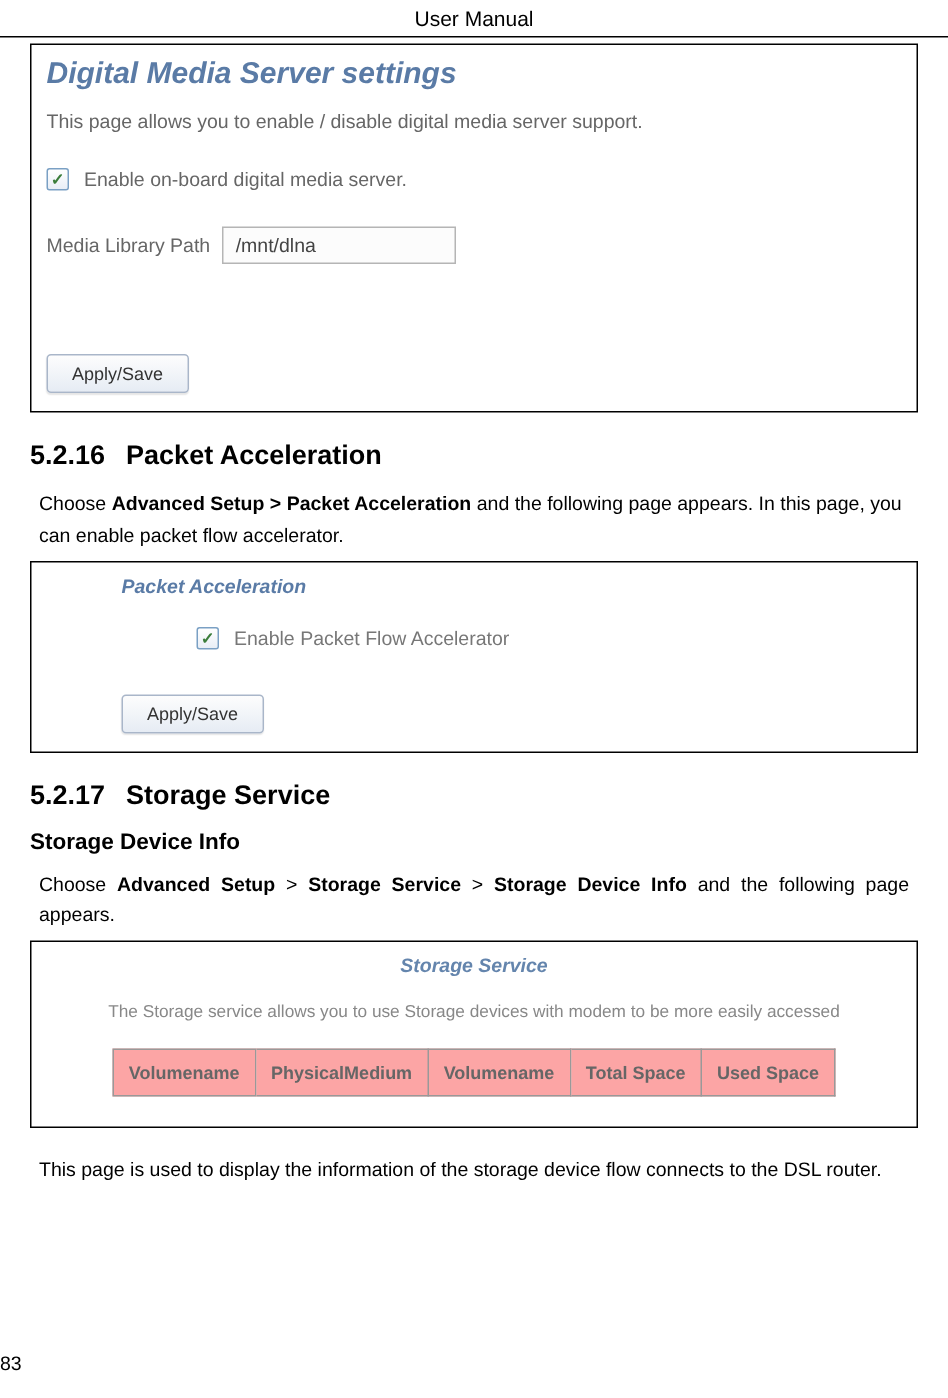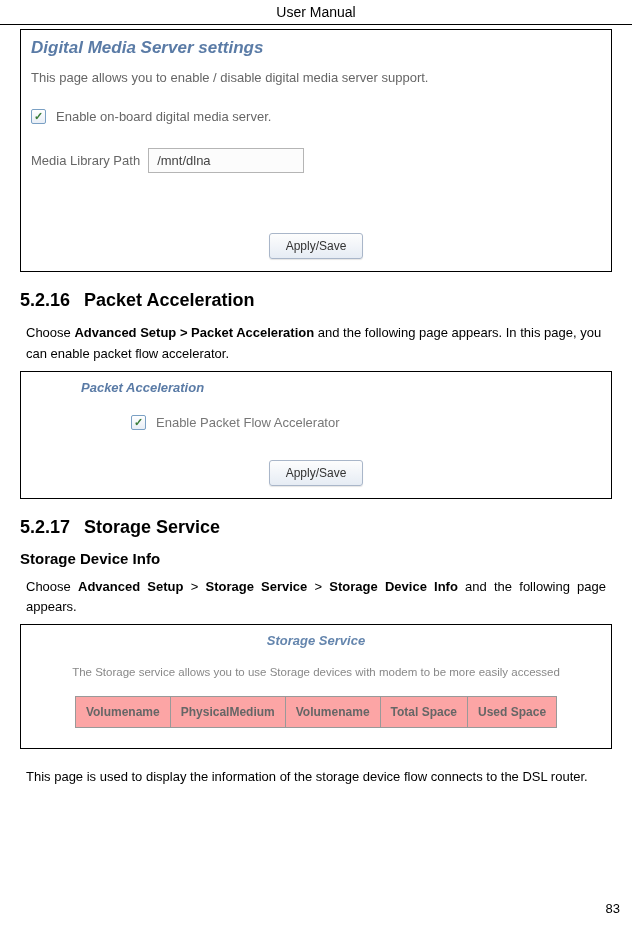--- a/index.html
+++ b/index.html
@@ -23,21 +23,21 @@
     border: 1px solid #000;
     margin: 4px 0 18px 0;
     padding: 8px 10px 12px 10px;
     background: #fff;
     font-family: Verdana, sans-serif;
   }
   .webui-title {
     color: #5a7ba6;
     font-weight: bold;
     font-style: italic;
-    font-size: 17px;
+    font-size: 20px;
     margin-bottom: 12px;
   }
   .webui-desc {
     color: #666;
     font-size: 13px;
     margin-bottom: 24px;
   }
   .cb-row {
     display: flex;
     align-items: center;
@@ -78,21 +78,21 @@
   .txt-input {
     border: 1px solid #b5b5b5;
     background: #fcfcfc;
     padding: 4px 8px;
     color: #444;
     font-size: 13px;
     width: 156px;
   }
   .btn-row {
     display: flex;
-    justify-content: center;
+    justify-content: flex-start;
     margin-top: 12px;
   }
   .apply-btn {
     border: 1px solid #a9b6c9;
     background: linear-gradient(#fdfdfd,#e6ecf4);
     color: #333;
     padding: 5px 16px;
     border-radius: 3px;
     font-size: 12px;
     font-family: Verdana,sans-serif;
@@ -148,21 +148,21 @@
     font-size: 12px;
     font-weight: bold;
     padding: 8px 10px;
   }
   .storage-table .cell + .cell { border-left: none; }
   .page-num {
     position: absolute;
     bottom: 16px;
     left: 0;
     right: 12px;
-    text-align: right;
+    text-align: left;
     font-size: 13px;
   }
 </style>
 </head>
 <body>
 
 <div class="header-title">User Manual</div>
 
 <div class="content">
 

